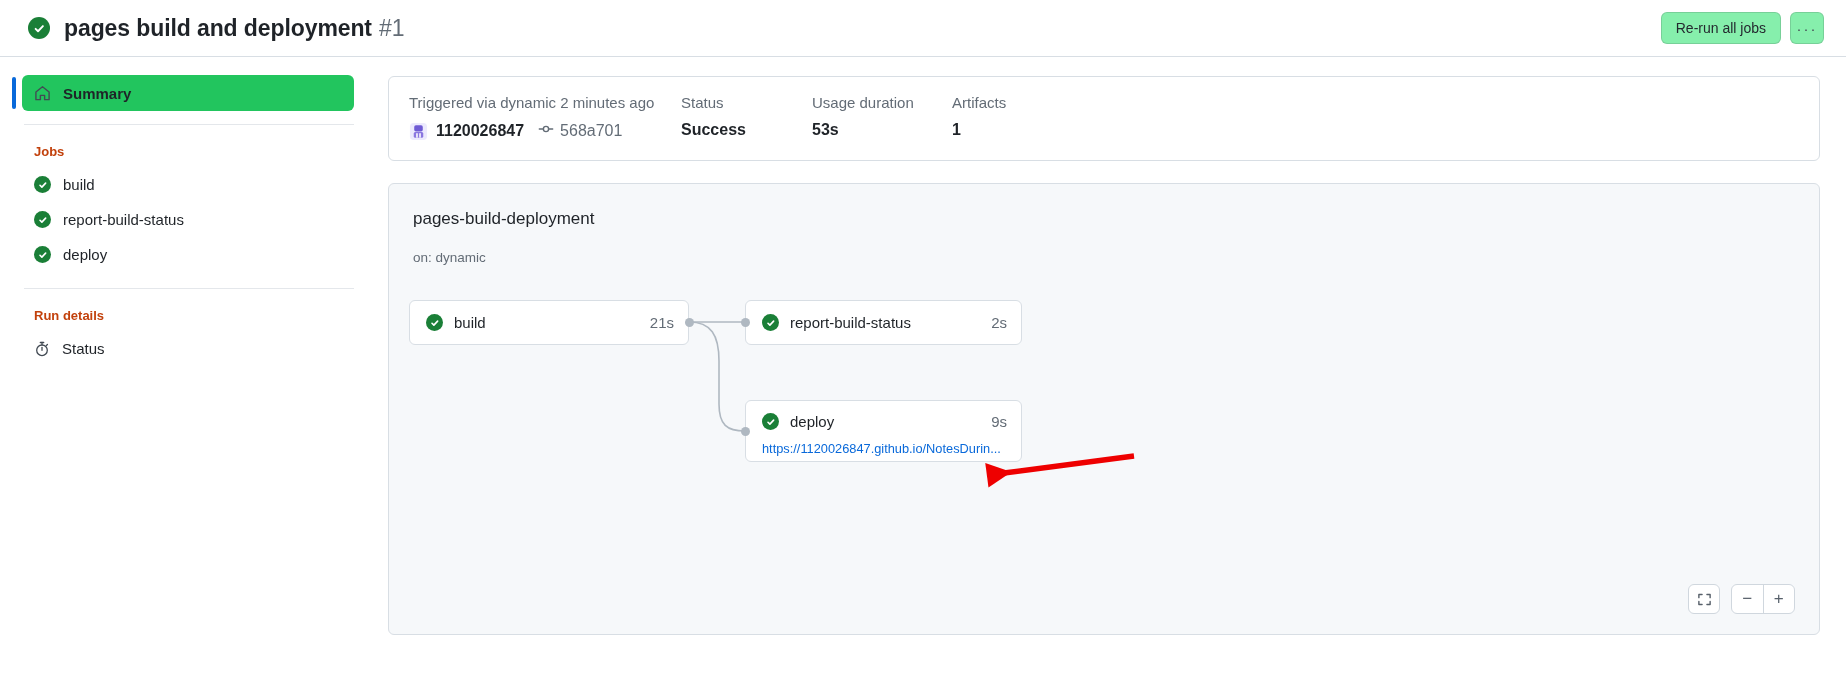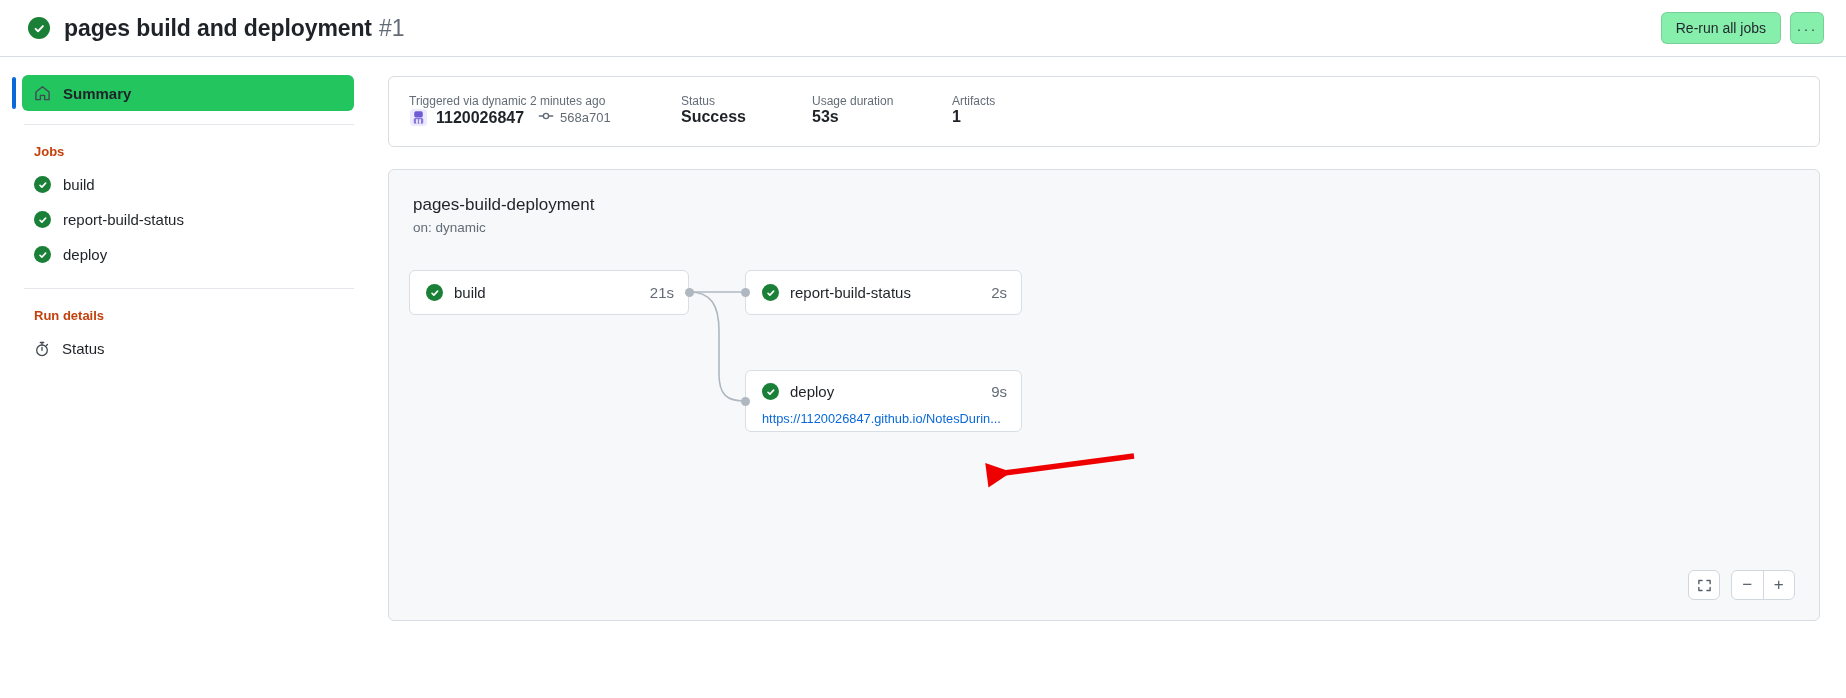--- a/index.html
+++ b/index.html
@@ -135,22 +135,23 @@
     border: 1px solid #d8dee4;
     border-radius: 6px;
     padding: 17px 20px 19px 20px;
     display: flex;
   }
   .info-col { display: flex; flex-direction: column; }
   .info-col.c1 { width: 272px; }
   .info-col.c2 { width: 131px; }
   .info-col.c3 { width: 140px; }
   .info-label {
-    font-size: 12px;
+    font-size: 15px;
     color: #636c76;
+    margin-bottom: 10px;
     white-space: nowrap;
   }
   .info-value {
     font-size: 16px;
     font-weight: 600;
     color: #1f2328;
     display: flex;
     align-items: center;
     white-space: nowrap;
   }
@@ -158,21 +159,21 @@
     width: 19px; height: 19px;
     border-radius: 4px;
     margin-right: 8px;
     flex: 0 0 19px;
     background: #ffffff;
     display: inline-flex;
     align-items: center;
     justify-content: center;
   }
   .commit-sha {
-    font-size: 13px;
+    font-size: 16px;
     font-weight: 400;
     color: #636c76;
     margin-left: 14px;
     display: flex;
     align-items: center;
     gap: 6px;
   }
 
   
   .graph-panel {
@@ -187,20 +188,21 @@
   .graph-title {
     font-size: 17px;
     font-weight: 400;
     color: #1f2328;
     padding: 25px 0 0 24px;
   }
   .graph-sub {
     font-size: 13.5px;
     color: #636c76;
     padding: 5px 0 0 24px;
+    margin-top: 16px;
   }
   .graph-canvas { position: relative; height: 330px; }
 
   .node {
     position: absolute;
     background: #ffffff;
     border: 1px solid #d8dee4;
     border-radius: 6px;
     display: flex;
     flex-direction: column;

